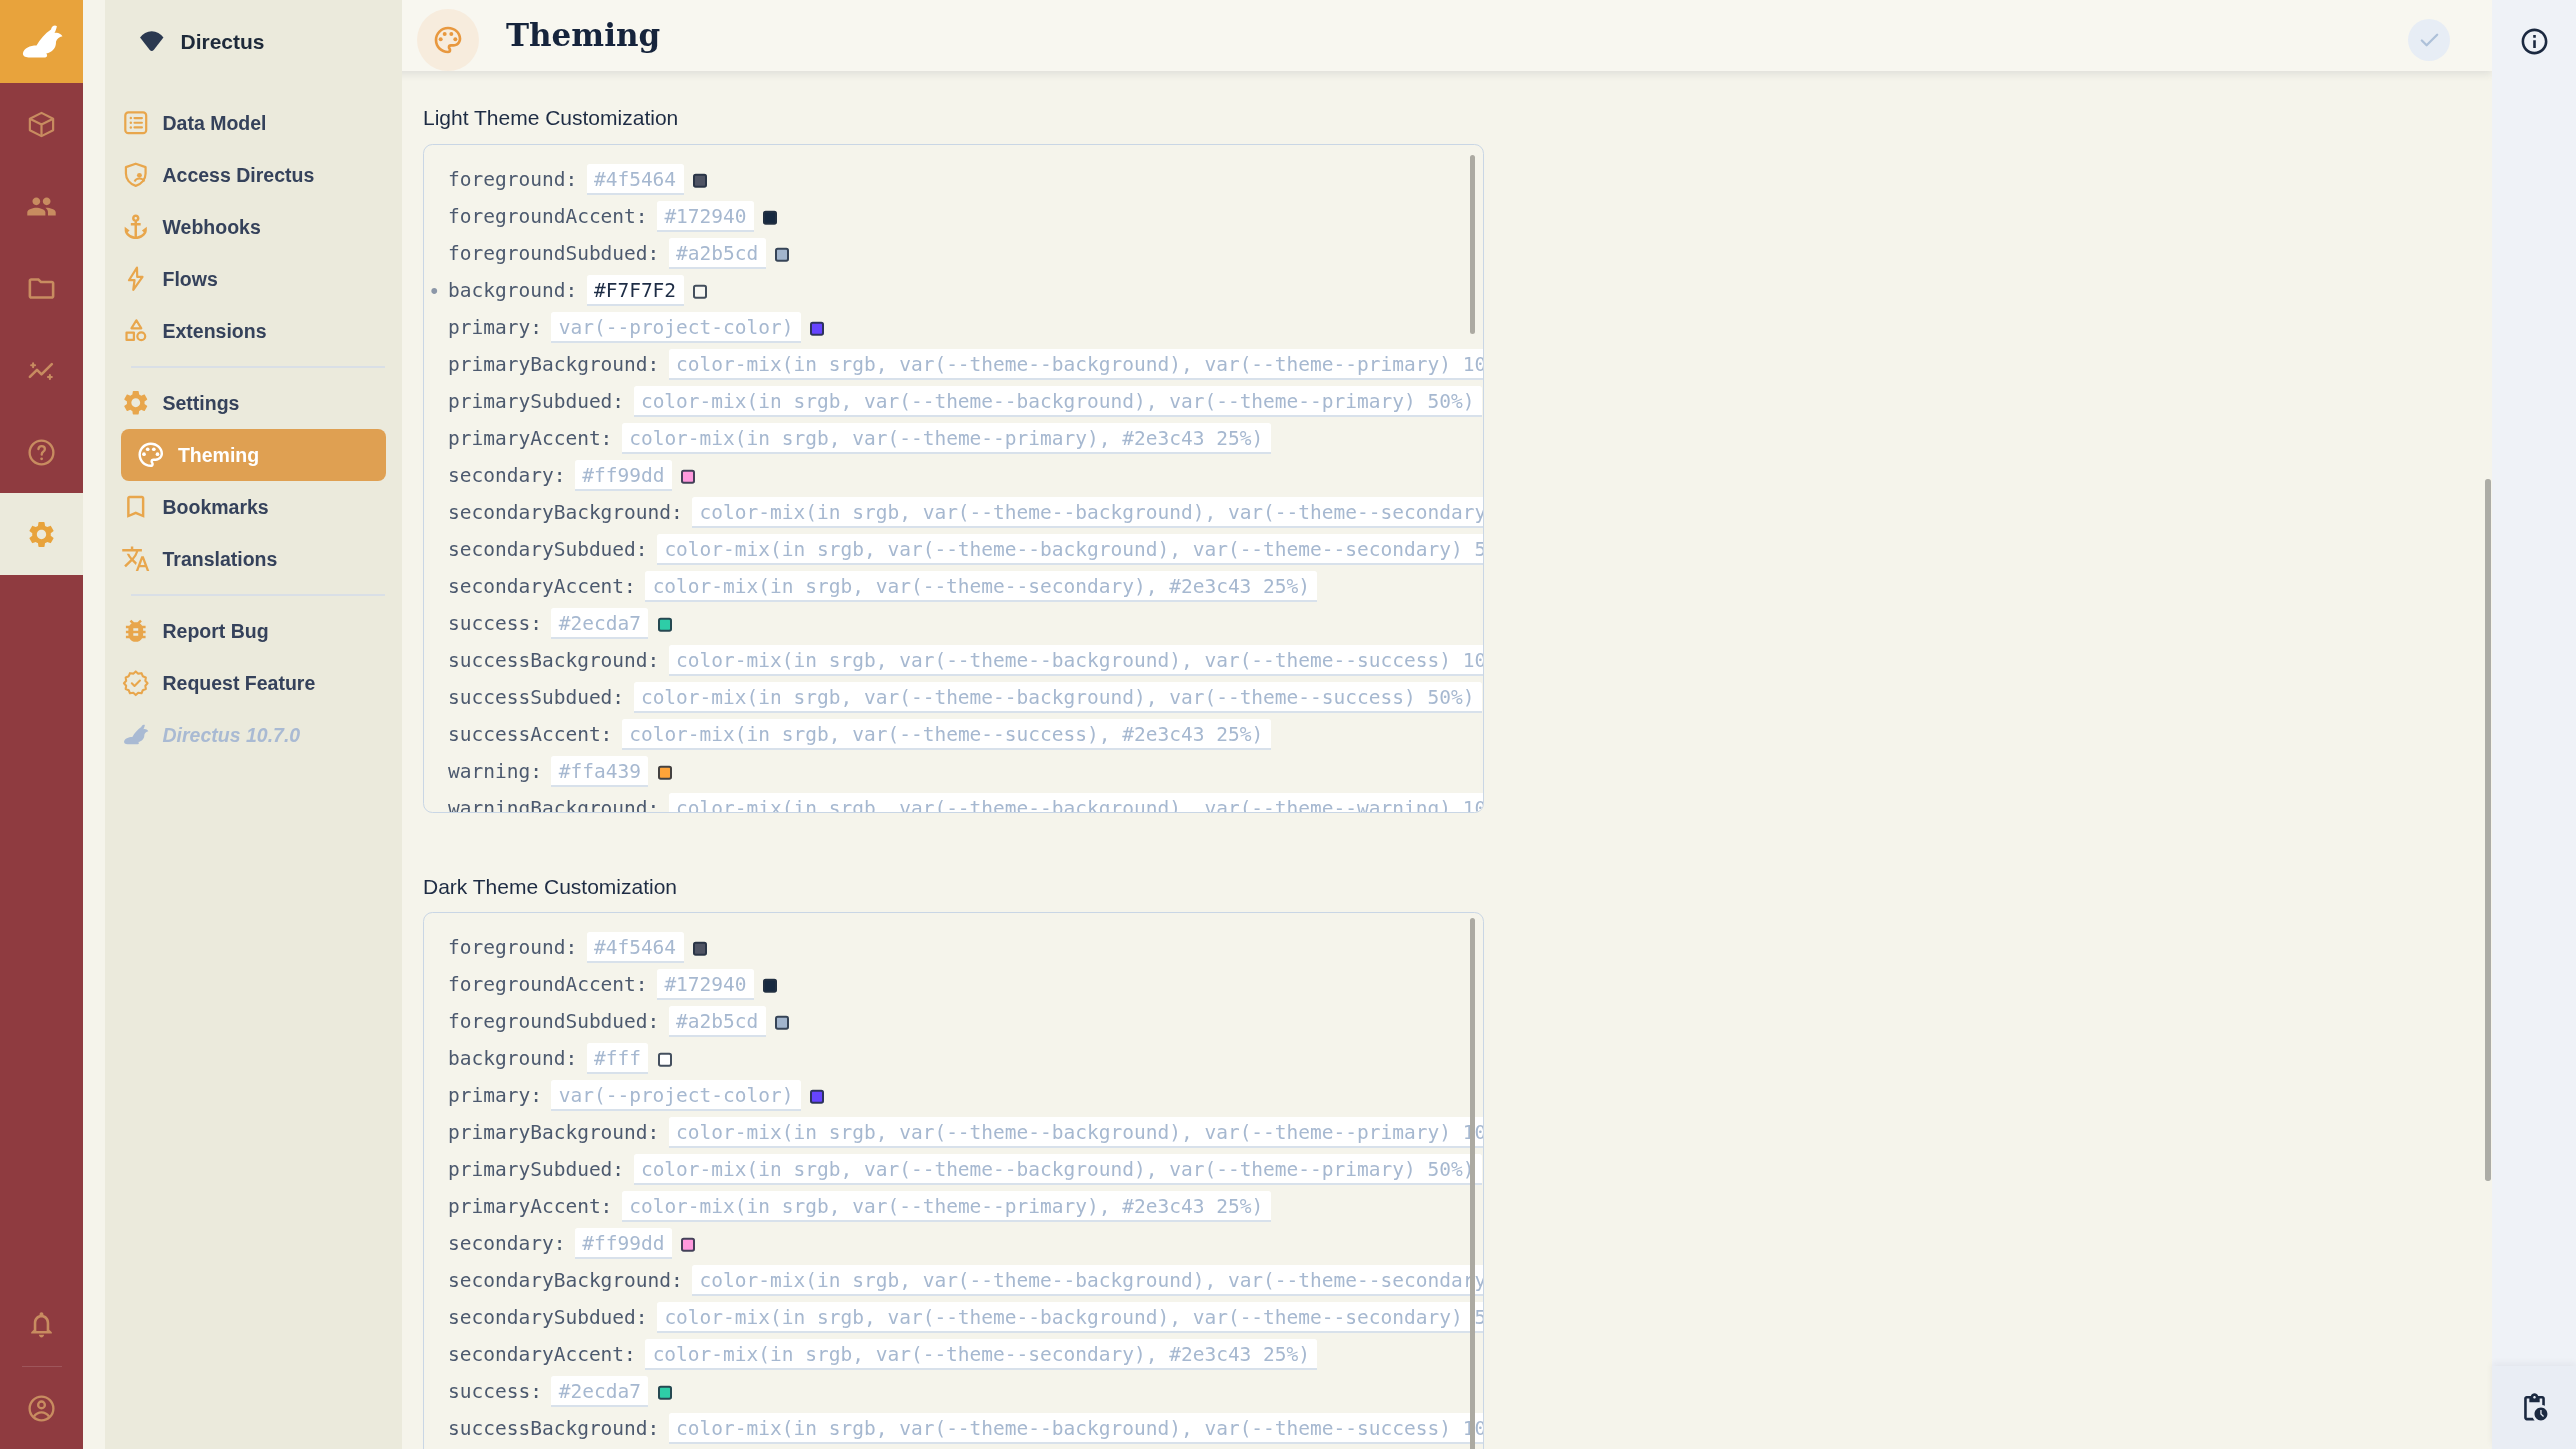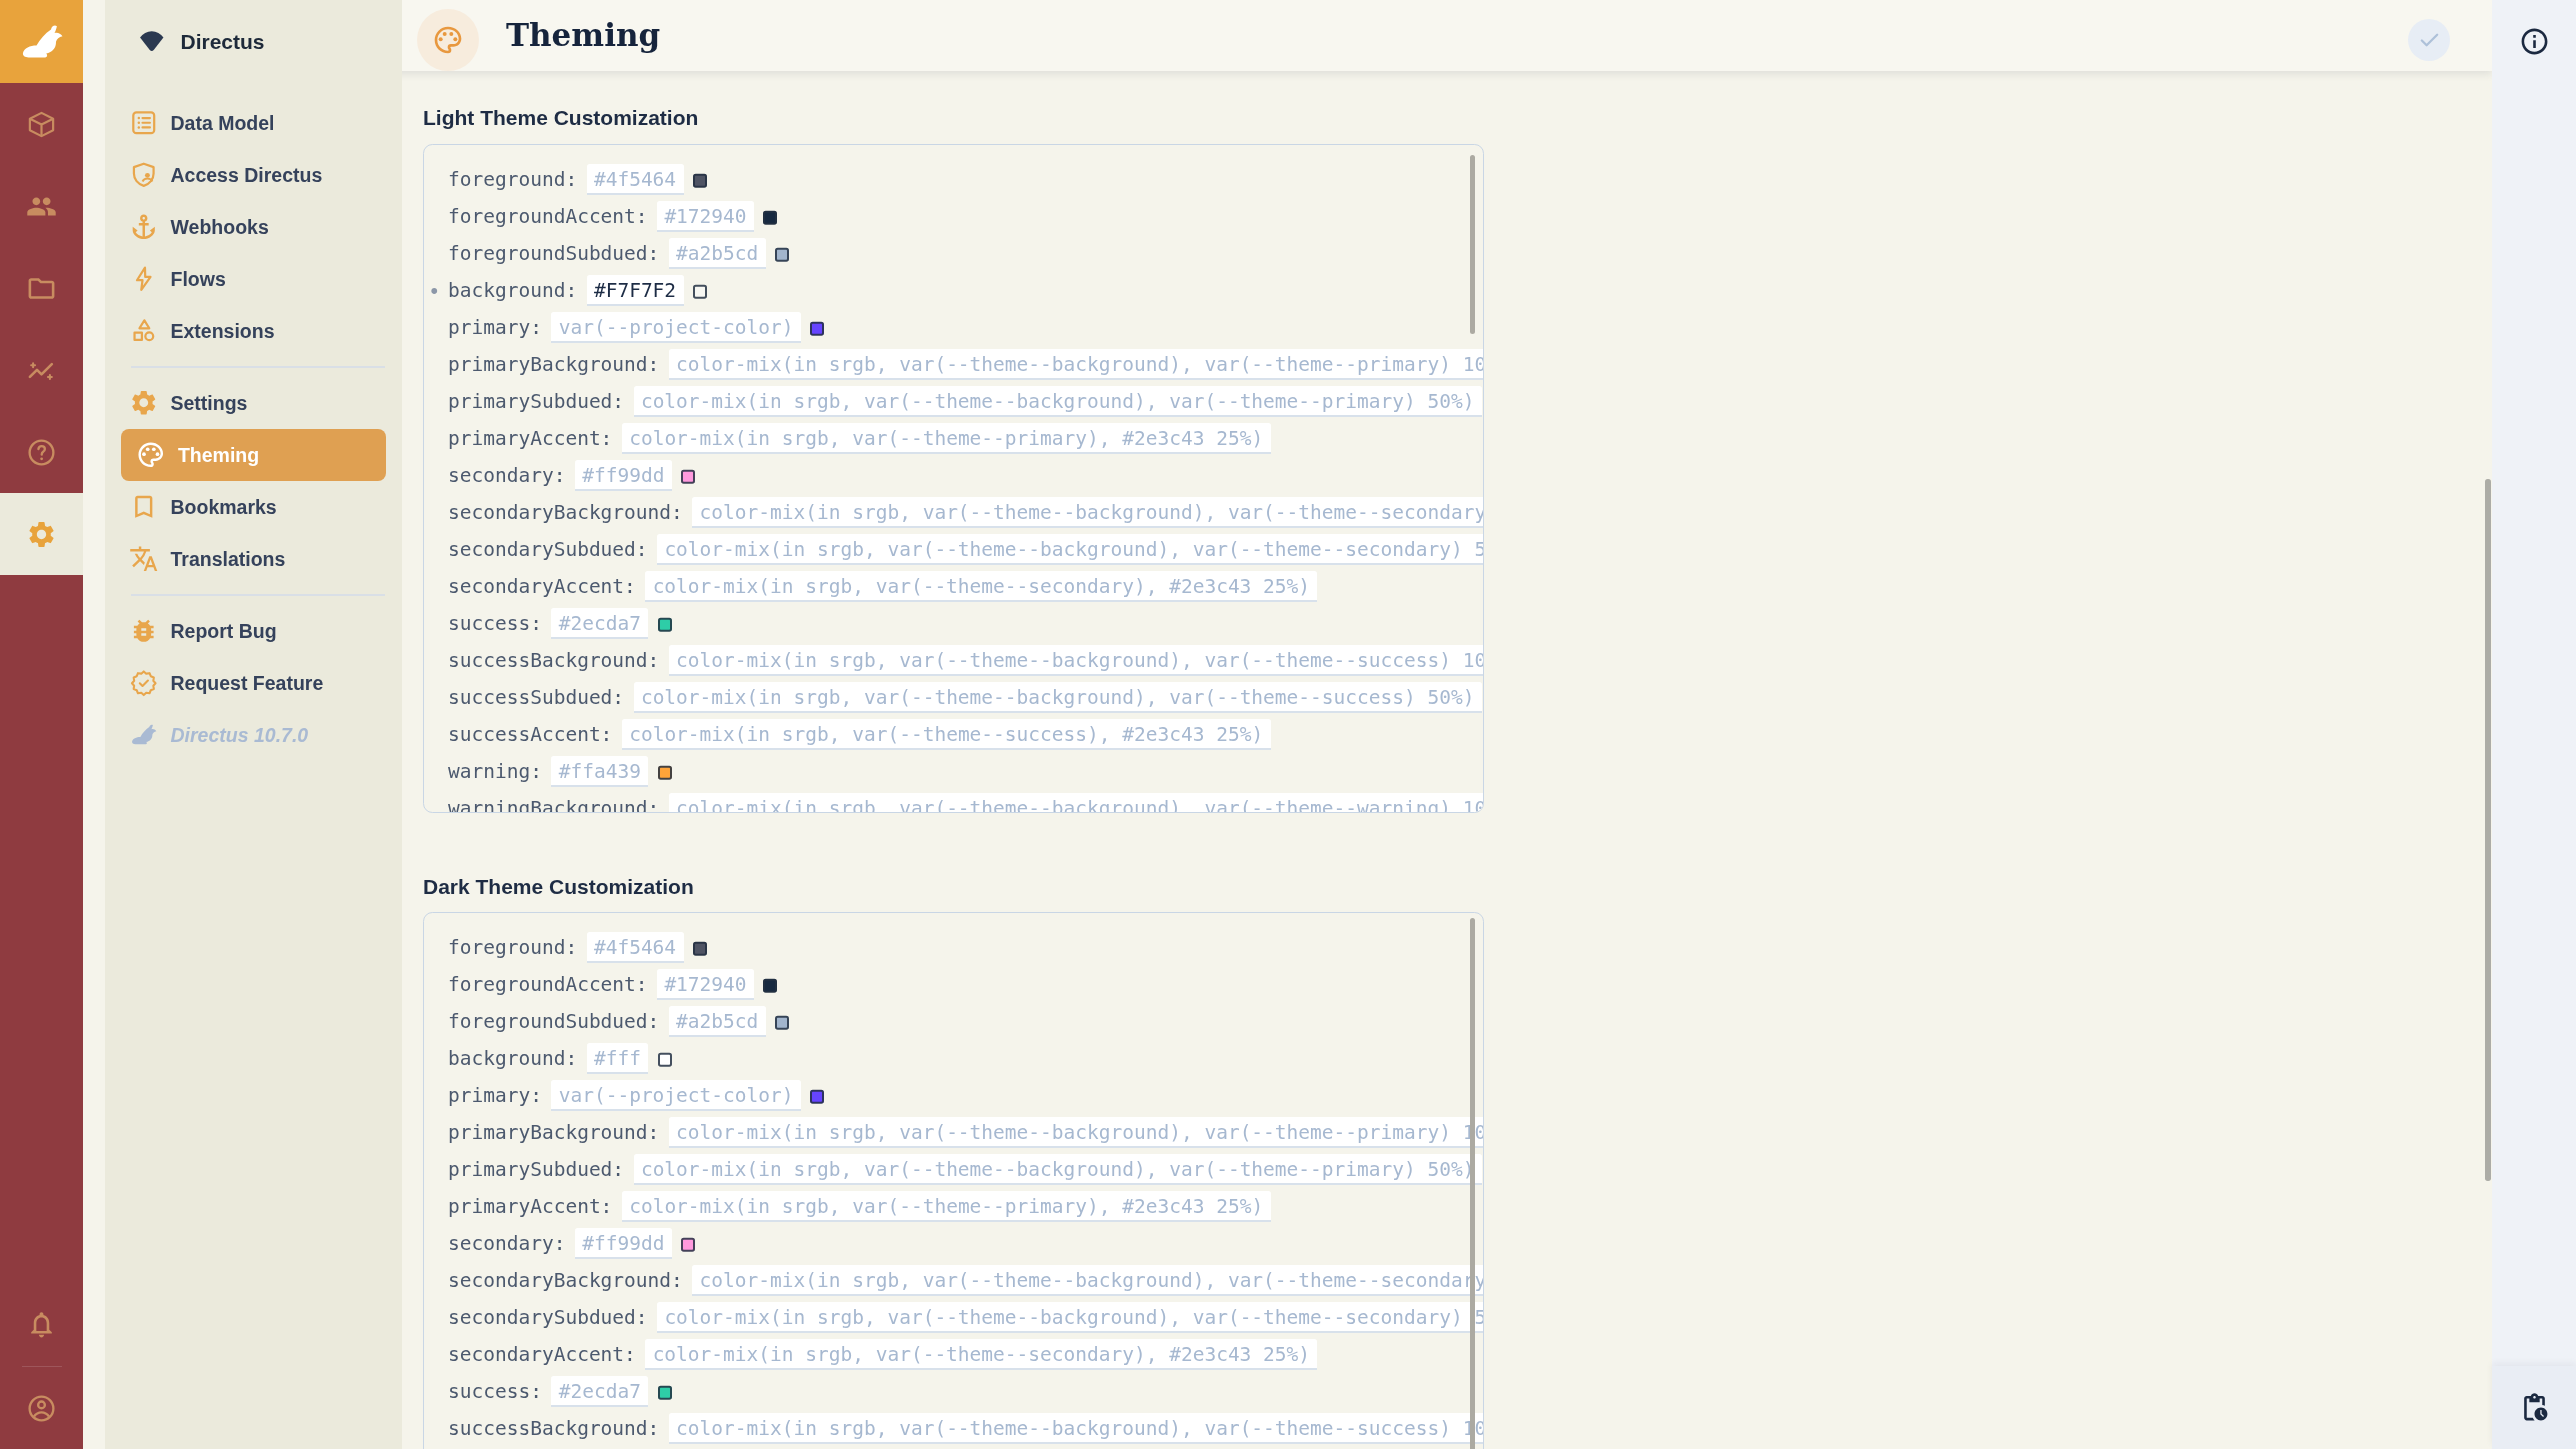--- a/index.html
+++ b/index.html
@@ -18,21 +18,21 @@
   .mod-bottom { position:absolute; left:0; bottom:0; width:83px; }
   .mod-divider { height:1.3px; background:rgba(255,255,255,0.14); margin:0 21.5px; }
 
   
   .sidebar { position:absolute; left:83px; top:0; width:297px; height:1449px;
     background:#EBEADC; z-index:4;margin-left:22px; }
   .project-row { height:83px; display:flex; align-items:center; padding-left:32px; }
   .project-row .p-icon { width:29.5px; height:29.5px; margin-right:14px; }
   .project-name { font-size:21px; font-weight:700; color:#1E2A3A; }
   .nav { margin-top:14px; }
-  .nav-item { height:52px; display:flex; align-items:center; padding-left:24px;
+  .nav-item { height:52px; display:flex; align-items:center; padding-left:16px;
     cursor:pointer; }
   .nav-item svg { width:29.5px; height:29.5px; flex:none; }
   .nav-item .lbl { margin-left:12px; font-size:19.5px; font-weight:600; color:#35425B; }
   .nav-item .ic { color:#E8A64C; display:flex; }
   .nav-item.active { background:#DFA052; border-radius:8px; margin:0 16px;
     padding-left:15.4px; }
   .nav-item.active .ic { color:#FFFFFF; }
   .nav-item.active .lbl { color:#FFFFFF; }
   .nav-item.muted .ic { color:#A9BAD3; }
   .nav-item.muted .lbl { color:#A9BAD3; font-weight:600;font-style:italic; }
@@ -48,21 +48,21 @@
     border-radius:50%; background:#F7ECDD; display:flex; align-items:center;
     justify-content:center; }
   .title-icon-circle svg { width:32px; height:32px; color:#E8983F; }
   .page-title { position:absolute; left:127px; top:0; line-height:71px;
     font-family:"DejaVu Serif", serif; font-size:31px; font-weight:700; color:#16243C; }
   .check-btn { position:absolute; left:2029px; top:19px; width:42px; height:42px;
     border-radius:50%; background:#E7EDF5; display:flex; align-items:center;
     justify-content:center; cursor:pointer; }
   .check-btn svg { width:23px; height:23px; color:#AEC1D9; }
 
-  .section-label { position:absolute; left:44px; font-size:21px; font-weight:700;
+  .section-label { position:absolute; left:44px; font-size:21px; font-weight:400;
     color:#1E2C44; }
   .code-box { position:absolute; left:44px; width:1061px;
     border:1.3px solid #C9D6E5; border-radius:9.4px; overflow:hidden;
     padding:16px 0 0 24px; }
   .box-light { top:144px; height:669px; }
   .box-dark  { top:912px; height:832px; }
   .theme-row { position:relative; height:37px; display:flex; align-items:center;
     white-space:nowrap; font-family:"DejaVu Sans Mono", monospace; font-size:19.5px; }
   .theme-row .dot { display:none; }
   .theme-row.edited .dot { display:block; position:absolute; left:-17.4px; top:6.7px;

